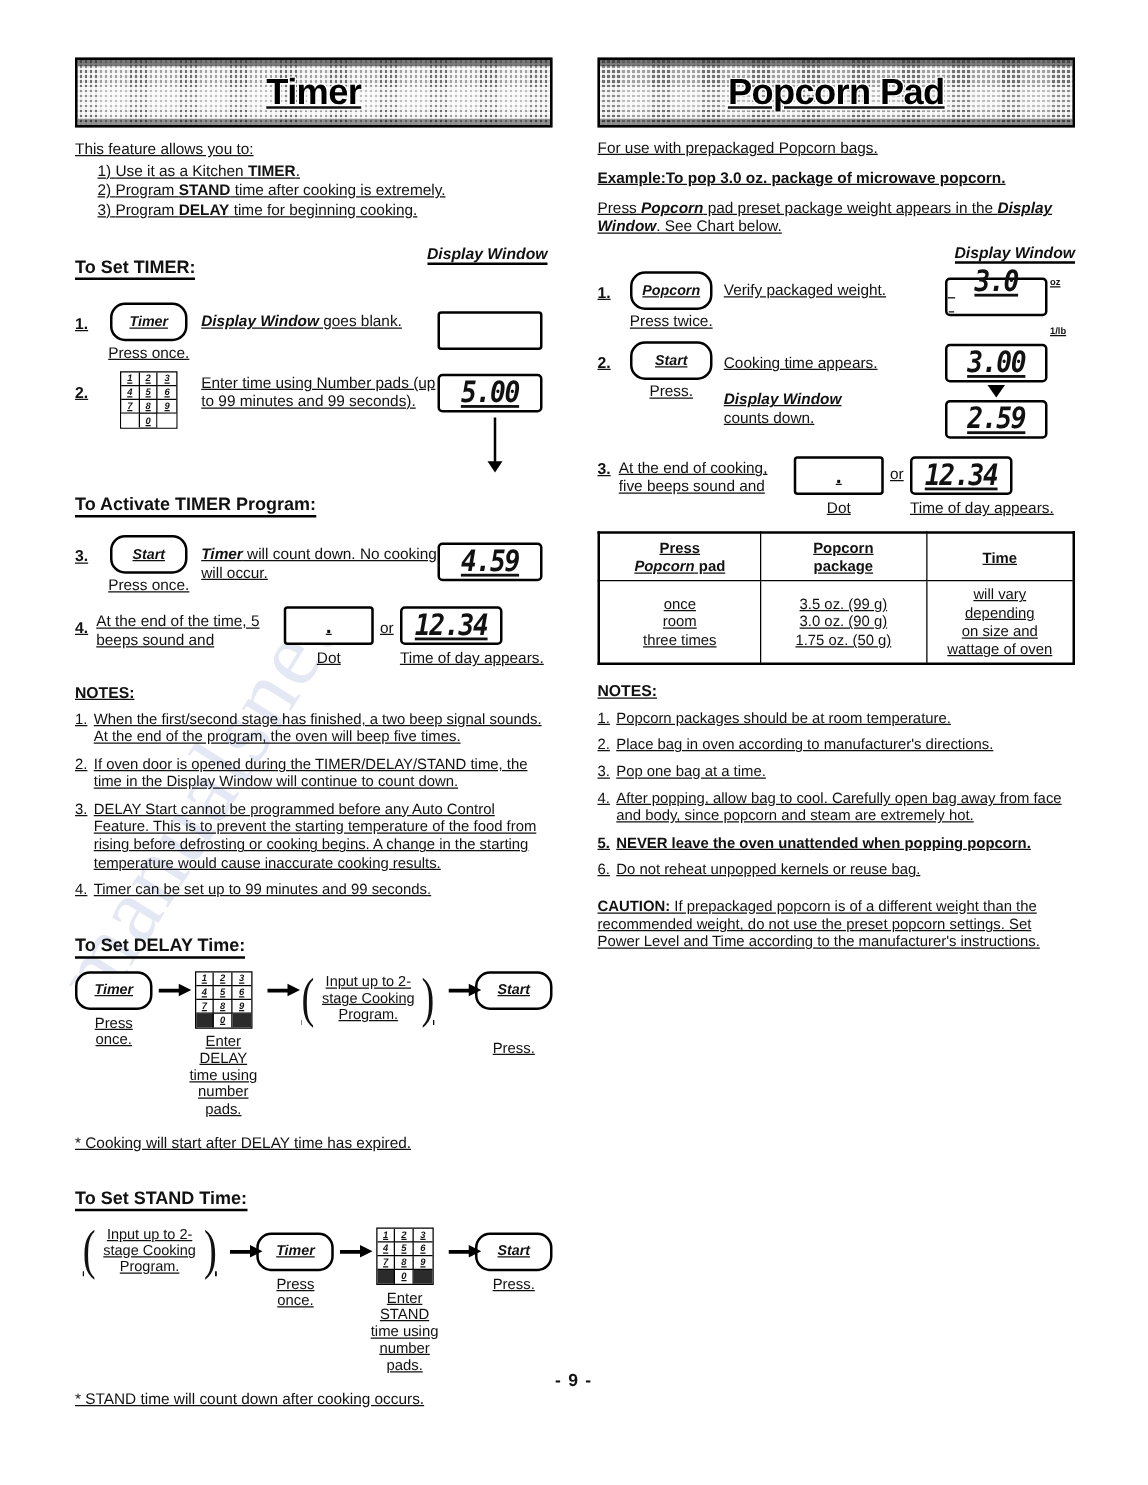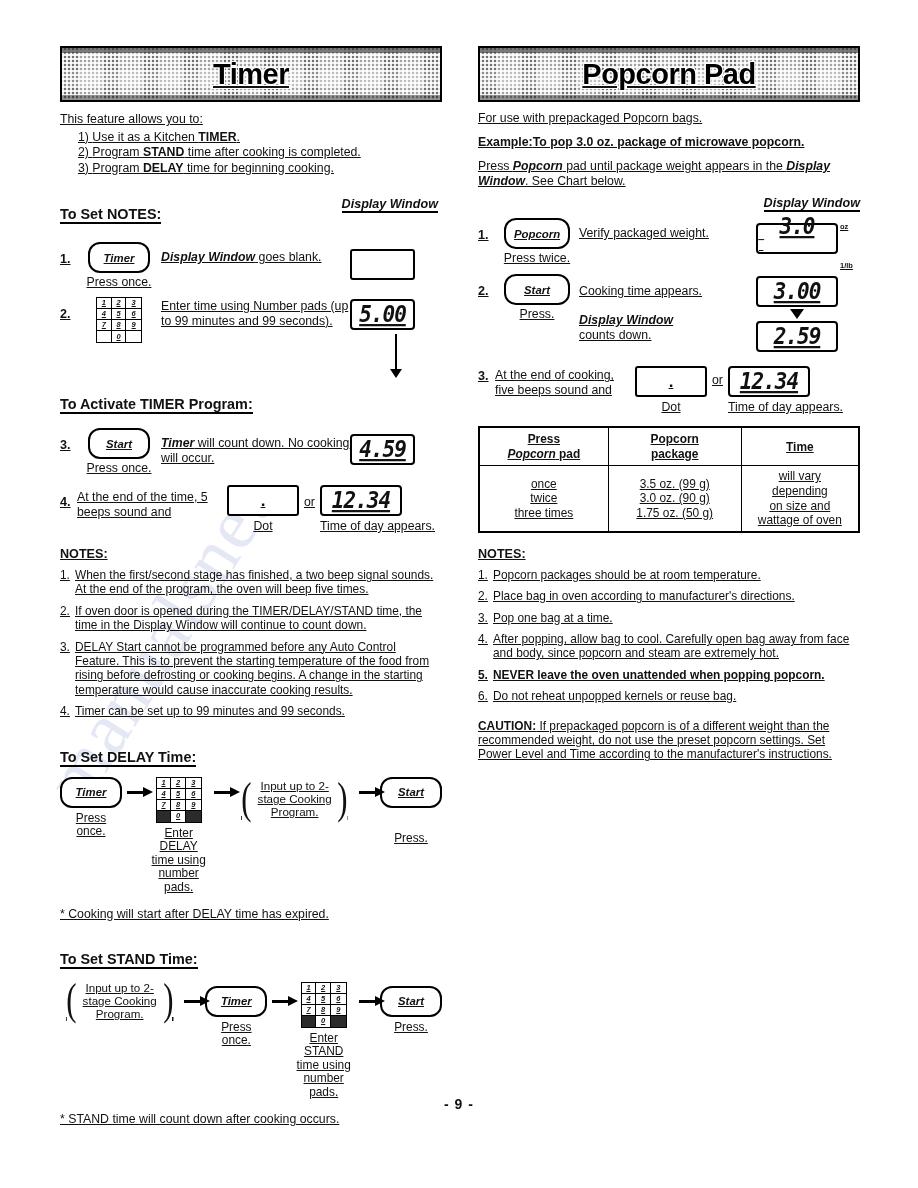--- a/index.html
+++ b/index.html
@@ -117,21 +117,21 @@
   .pad div.blank{background:#fff;}
 
   
   .dw-label{
     font-size:12.6px;font-weight:bold;font-style:italic;
     border-bottom:2px solid #000;display:inline-block;
   }
   .lcd{
     border:2.5px solid #000;border-radius:4px;
     background:#fff;
-    width:65px;height:31px;
+    width:84px;height:31px;
     display:flex;align-items:center;justify-content:center;
     box-sizing:border-box;
   }
   .lcd.blank{border-width:2px;border-radius:3px;}
   .lcd .seg{
     font-family:"DejaVu Sans Mono", monospace;
     font-size:21px;font-weight:bold;font-style:italic;
     letter-spacing:-1px;line-height:1;
     transform:scaleY(1.12);
   }
@@ -225,30 +225,30 @@
 
     <div class="intro">This feature allows you to:</div>
 
     <div class="numlist">
       <div>
         <span>1)</span>
         <span>Use it as a Kitchen </span><b>TIMER</b><span>.</span>
       </div>
       <div>
         <span>2)</span>
-        <span>Program </span><b>STAND</b><span> time after cooking is completed.</span>
+        <span>Program </span><b>STAND</b><span> time after cooking is extremely.</span>
       </div>
       <div>
         <span>3)</span>
         <span>Program </span><b>DELAY</b><span> time for beginning cooking.</span>
       </div>
     </div>
 
     <div style="margin-top:14px;position:relative;" class="rel">
-      <h2 class="sect">To Set NOTES:</h2>
+      <h2 class="sect">To Set TIMER:</h2>
 
       <div style="position:absolute;right:4px;top:4px;">
         <span class="dw-label">Display Window</span>
       </div>
 
       
       <div class="step" style="margin-top:14px;">
         <div class="step-num">1.</div>
         <div class="step-ctl">
           <div class="key">Timer</div>
@@ -459,21 +459,21 @@
       <span class="banner-title">Popcorn Pad</span>
     </div>
 
     <div class="p">For use with prepackaged Popcorn bags.</div>
 
     <div class="p">
       <b>Example:</b><b>To pop 3.0 oz. package of microwave popcorn.</b>
     </div>
 
     <div class="p">
-      <span>Press </span><b class="i">Popcorn</b><span> pad until package weight appears in the </span><b class="i">Display Window</b><span>.  See Chart below.</span>
+      <span>Press </span><b class="i">Popcorn</b><span> pad preset package weight appears in the </span><b class="i">Display Window</b><span>.  See Chart below.</span>
     </div>
 
     <div style="text-align:right;margin-top:4px;">
       <span class="dw-label">Display Window</span>
     </div>
 
     <div class="step" style="margin-top:6px;">
       <div class="step-num">1.</div>
       <div class="step-ctl">
         <div class="key wide">Popcorn</div>
@@ -544,21 +544,21 @@
           <th style="width:35%;">
             <span>Popcorn</span><br><span>package</span>
           </th>
           <th style="width:31%;">Time</th>
         </tr>
       </thead>
       <tbody>
         <tr>
           <td class="rows">
             <div>once</div>
-            <div>twice</div>
+            <div>room</div>
             <div>three times</div>
           </td>
           <td class="rows">
             <div>3.5 oz. (99 g)</div>
             <div>3.0 oz. (90 g)</div>
             <div>1.75 oz. (50 g)</div>
           </td>
           <td class="rows">
             <div>will vary</div>
             <div>depending</div>

